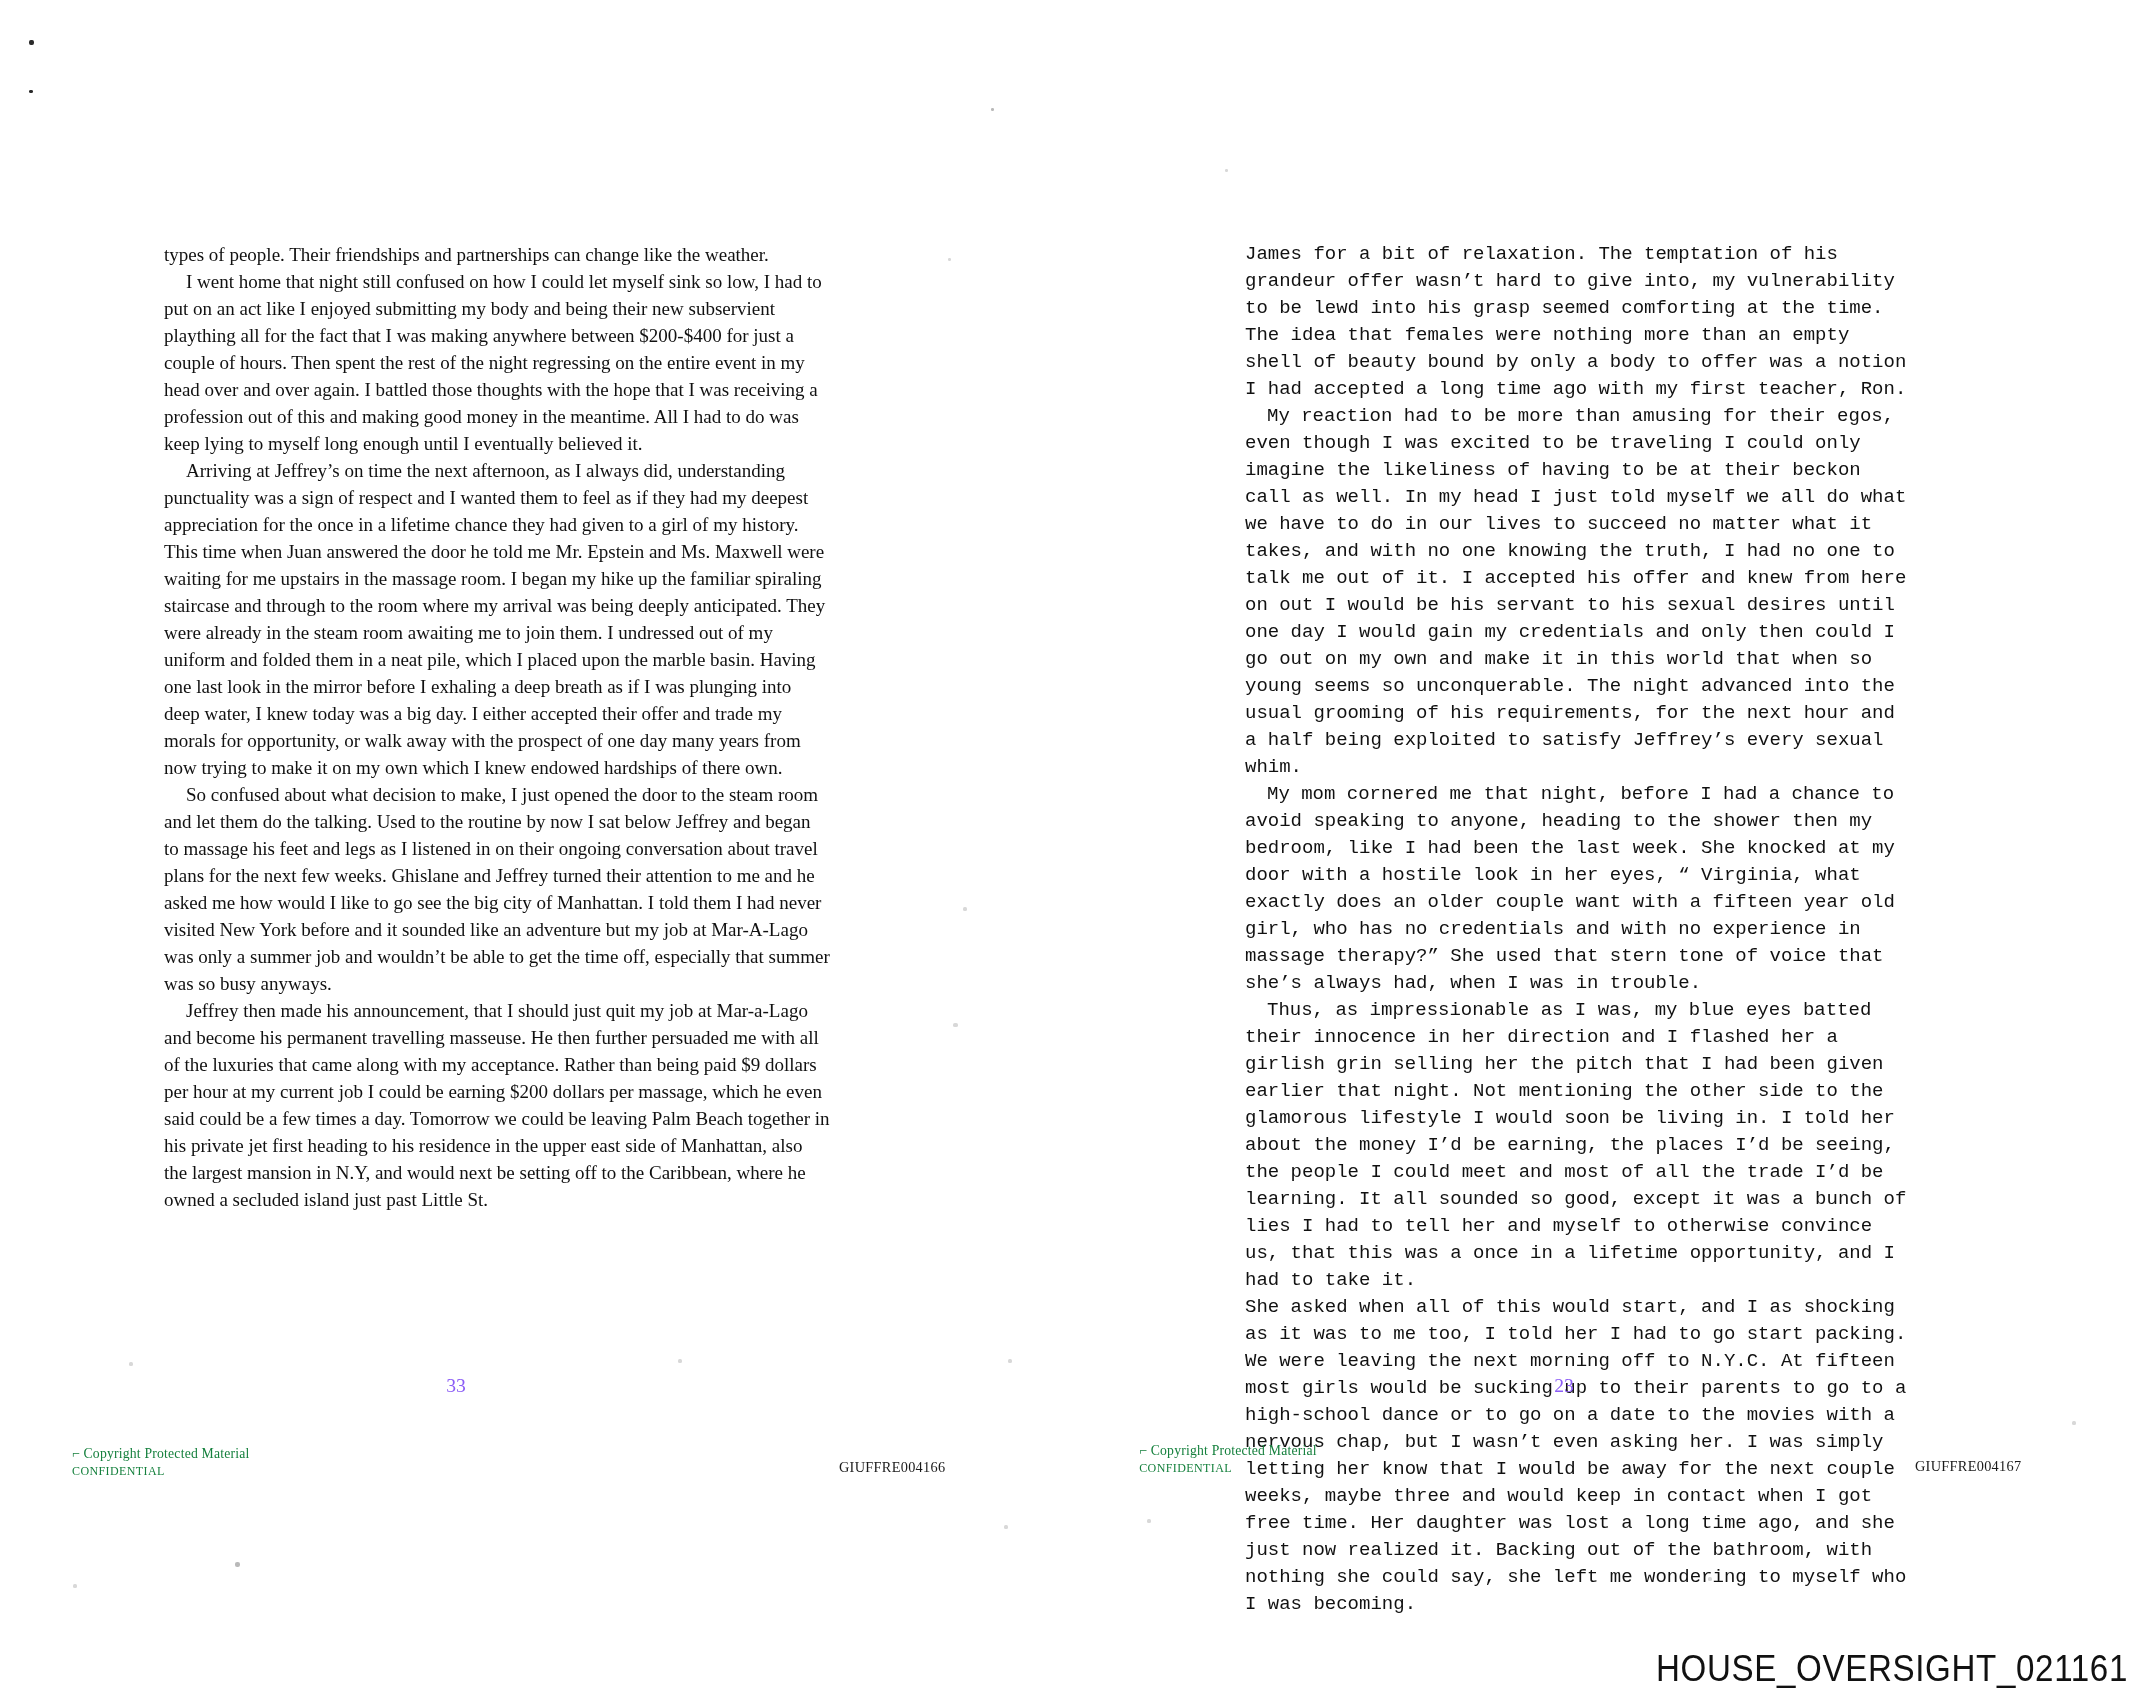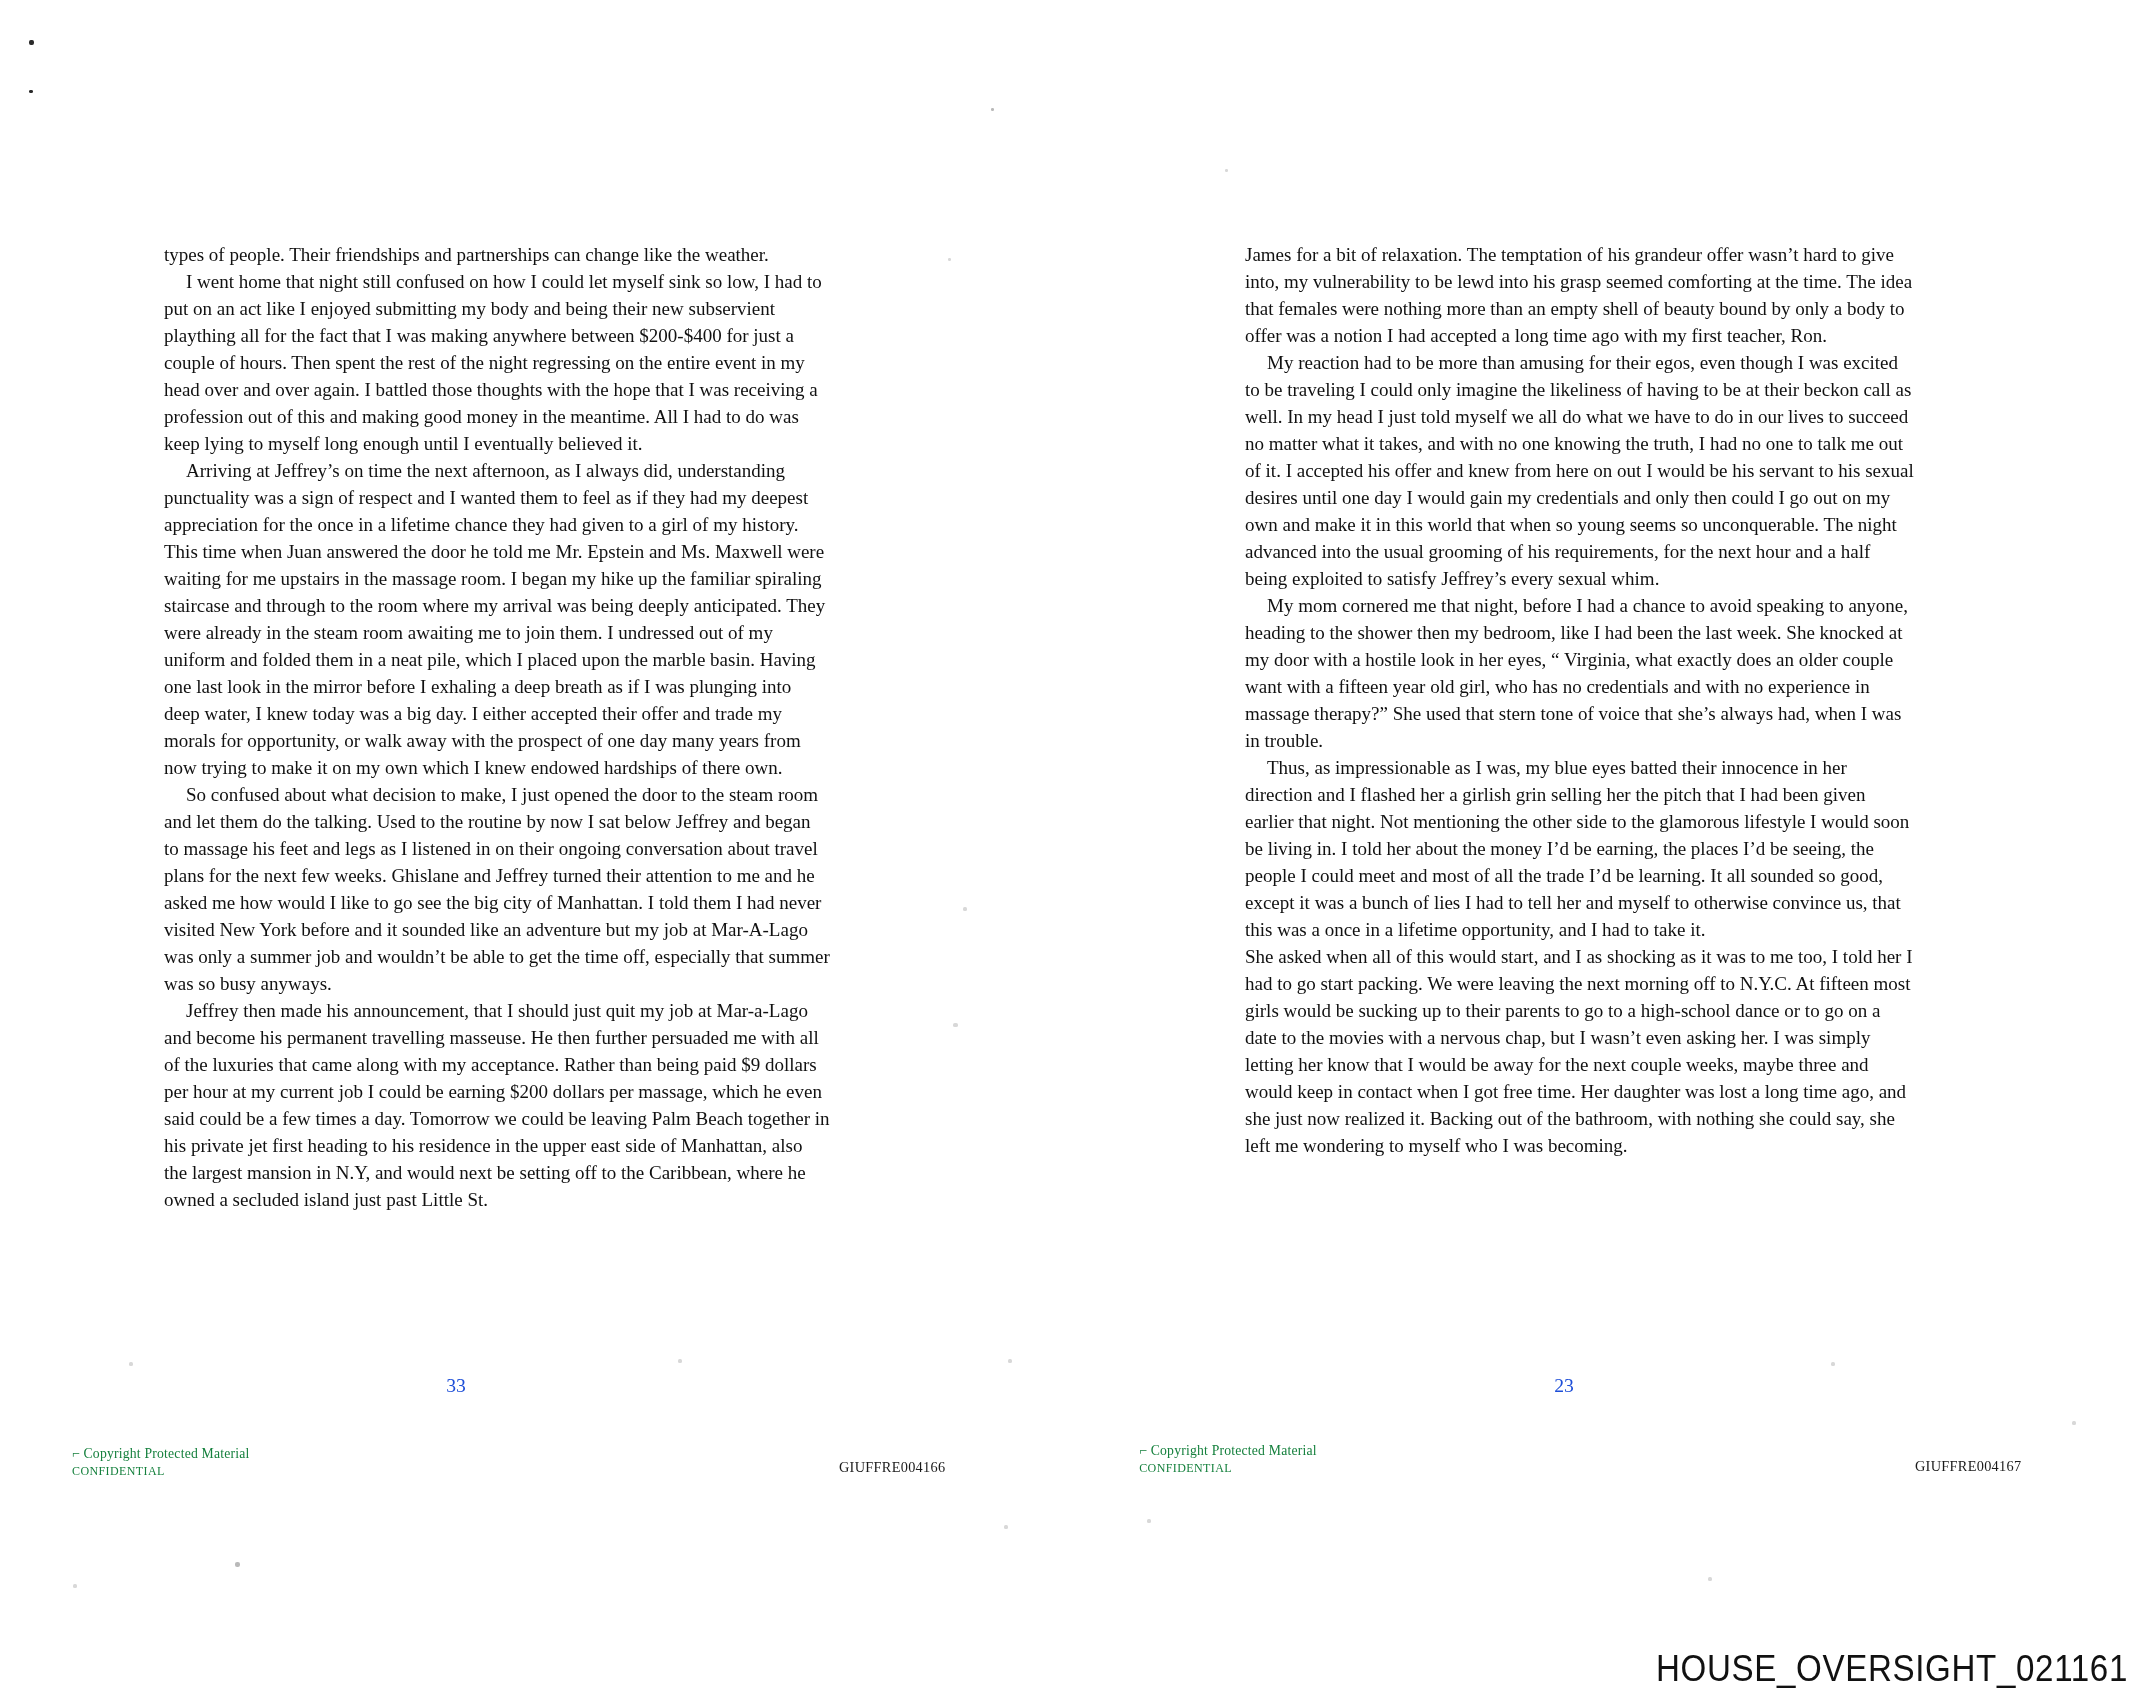--- a/index.html
+++ b/index.html
@@ -47,36 +47,37 @@
   }
   .page-panel.left .text-column {
     left: 164px;
     top: 225px;
     width: 666px;
   }
   .page-panel.right .text-column {
     left: 1245px;
     top: 225px;
     width: 671px;
+    font-family: Liberation Mono, monospace;
   }
   .page-panel.right .text-column { left: 111px; }
 
   .para {
     margin: 0;
     text-indent: 0;
   }
   .para.indented {
     text-indent: 22px;
   }
 
   .page-number {
     position: absolute;
     font-family: "Liberation Serif", serif;
     font-size: 19.6px;
-    color: #1d4ed8;
+    color: #8b5cf6;
     text-align: center;
   }
   .page-panel.left .page-number  { left: 417px; top: 1359px; width: 78px; }
   .page-panel.right .page-number { left: 1525px; top: 1359px; width: 78px; }
   .page-panel.right .page-number { left: 391px; }
 
   .copyright-stamp {
     position: absolute;
     font-family: "Liberation Serif", serif;
     font-size: 13.7px;

